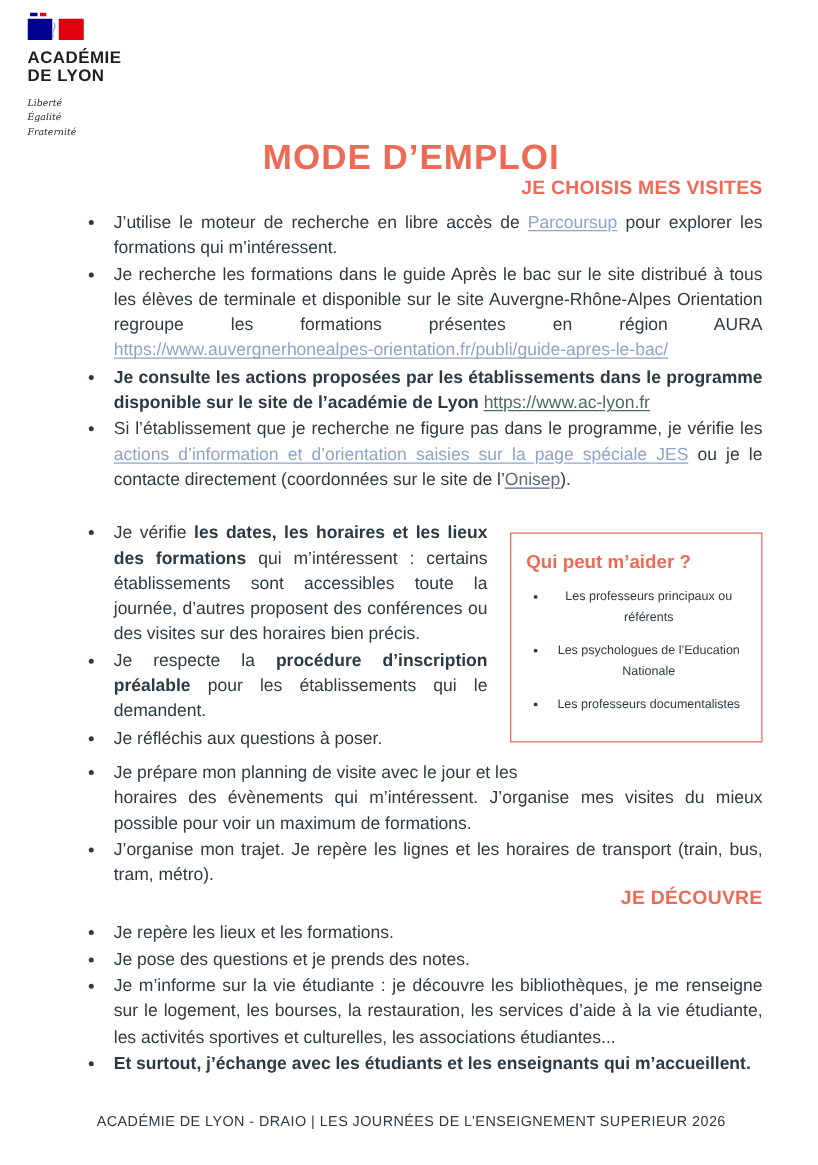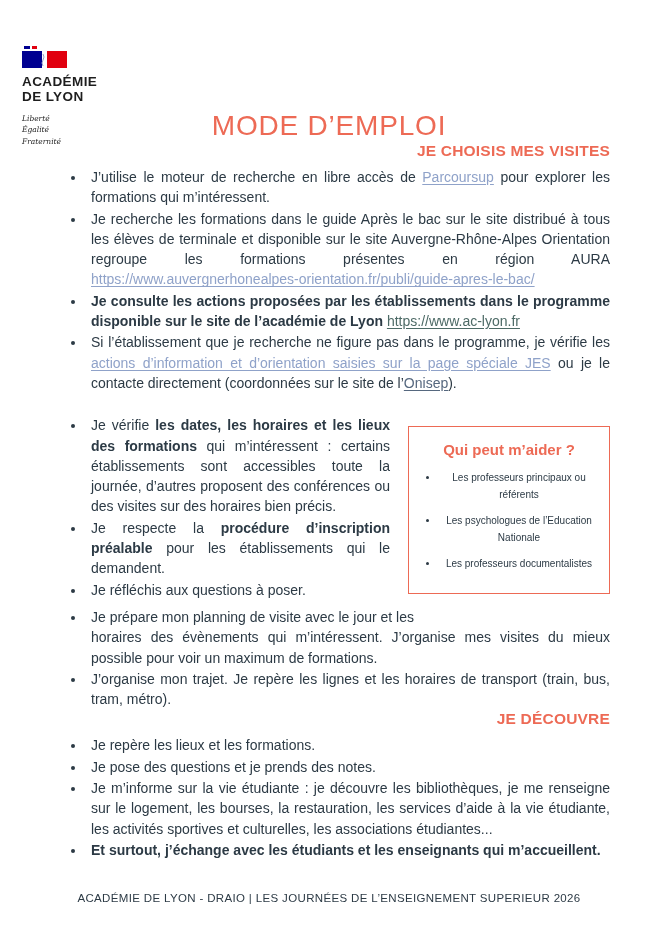--- a/index.html
+++ b/index.html
@@ -1,35 +1,35 @@
 <!DOCTYPE html>
 <html><head>
 <meta charset="utf-8">
 <style>
   html,body{margin:0;padding:0;background:#ffffff;}
   body{width:654px;height:932px;overflow:hidden;font-family:"Liberation Sans","DejaVu Sans",sans-serif;color:#2c3a45;}
-  .page{position:relative;width:654px;height:684px;box-sizing:border-box;padding:0 44px 0 48px;margin-top:36px;}
+  .page{position:relative;width:654px;height:684px;box-sizing:border-box;padding:0 44px 0 48px;}
 
   
   .logo{position:absolute;top:10px;left:22px;width:130px;}
   .flag{display:block;margin-bottom:4px;}
   .logo-name{font-weight:bold;font-size:13.5px;line-height:1.12;letter-spacing:0.4px;color:#1e1e1e;white-space:pre-line;}
   .motto{margin-top:9px;font-family:"DejaVu Serif","Liberation Serif",serif;font-style:italic;font-size:7.5px;line-height:1.5;color:#1e1e1e;}
 
-  h1.doc-title{margin:0;padding-top:74px;text-align:center;font-size:28px;font-weight:normal;letter-spacing:0.8px;color:#ED6A55;}
+  h1.doc-title{margin:0;padding-top:110px;text-align:center;font-size:28px;font-weight:bold;letter-spacing:0.8px;color:#ED6A55;}
 
   h2.section-heading{margin:0;color:#ED6A55;font-size:15.5px;font-weight:bold;letter-spacing:0.2px;text-align:right;}
   .s1-heading{margin-top:15px;}
   ul.bullets{margin:7px 0 0;padding-left:38px;}
   ul.bullets li{padding-left:5px;margin:0 0 1px;font-size:14px;line-height:1.45;text-align:justify;}
 
   
   .mid{margin-top:22px;}
   aside.help-box{float:right;width:176px;margin:11px 0 10px 18px;padding:8px 12px 10px;border:1px solid #ED6A55;background:#ffffff;}
-  .help-title{margin:6px 0 12px;text-align:center;color:#ED6A55;font-size:15px;font-weight:bold;}
+  .help-title{margin:6px 0 12px;color:#ED6A55;font-size:15px;font-weight:bold;}
   ul.help-list{margin:0;padding-left:18px;}
   ul.help-list li{padding-left:2px;margin:0 0 10px;font-size:10px;line-height:1.65;text-align:center;}
 
   .s3-heading{margin-top:16px;}
   .s4-heading{margin-top:24px;}
 
   .seg-b{font-weight:bold;}
   a{cursor:pointer;}
   .seg-l1{color:#8FA2C9;text-decoration:underline;text-underline-offset:2px;}
   .seg-l2{color:#4D6A66;text-decoration:underline;text-underline-offset:2px;}

